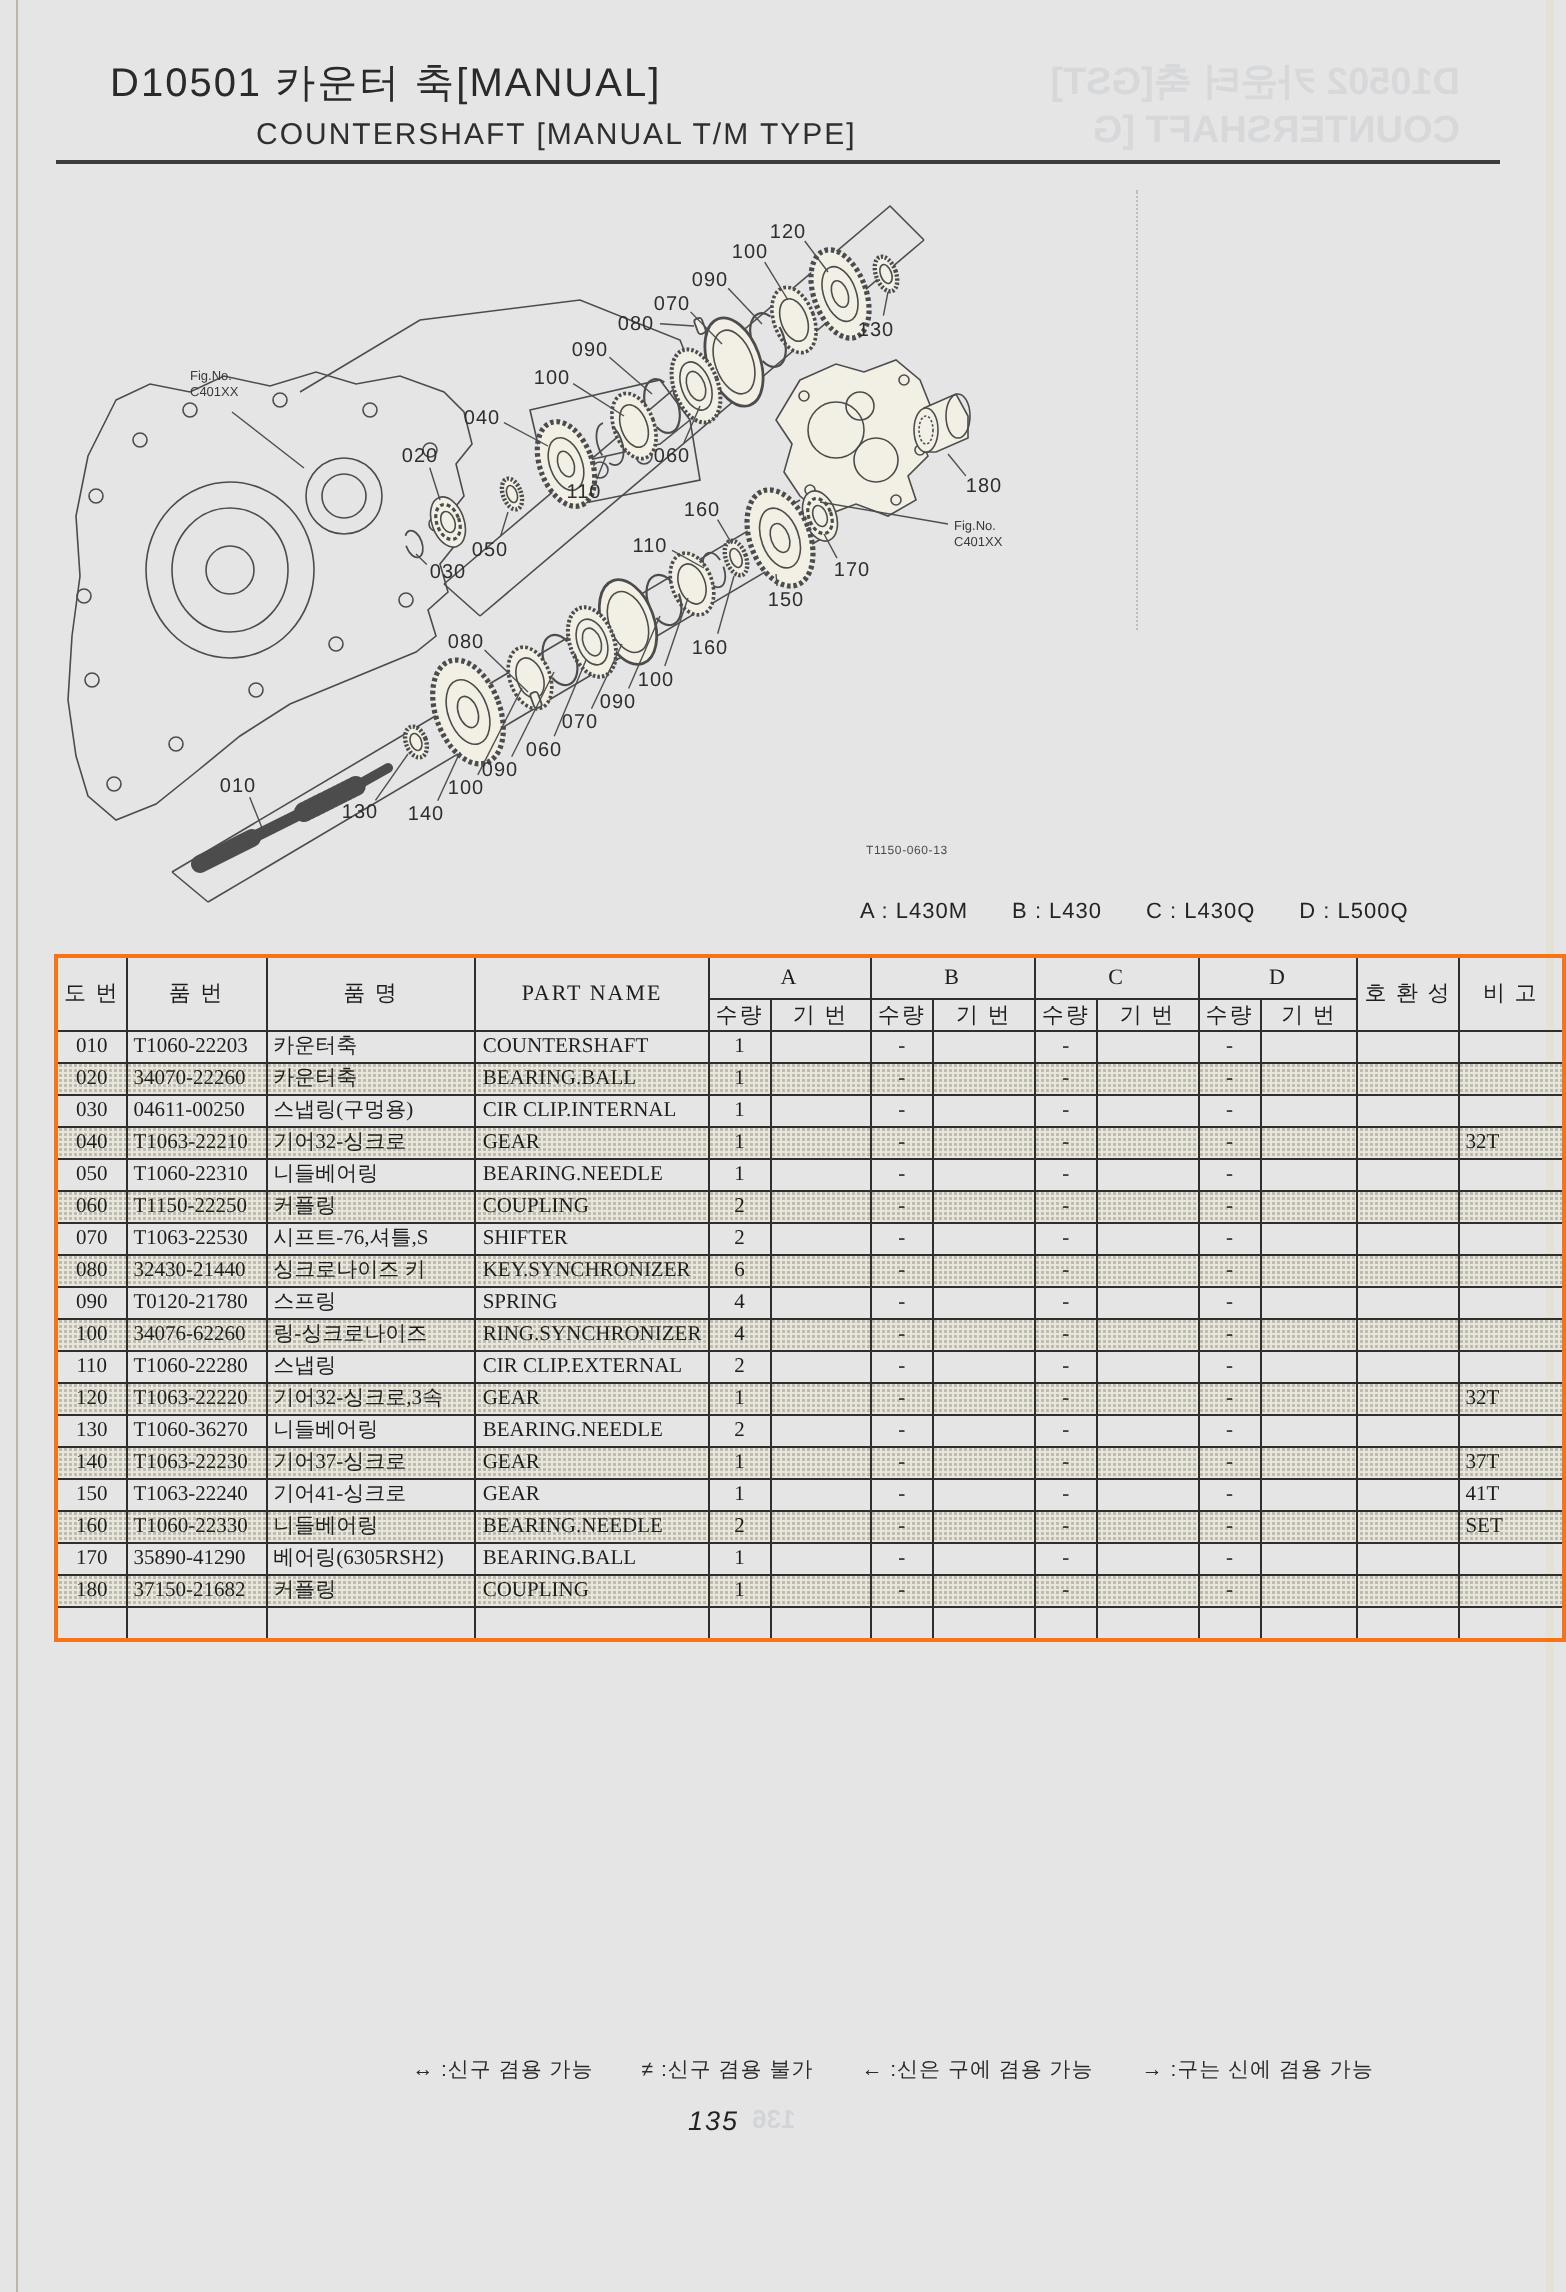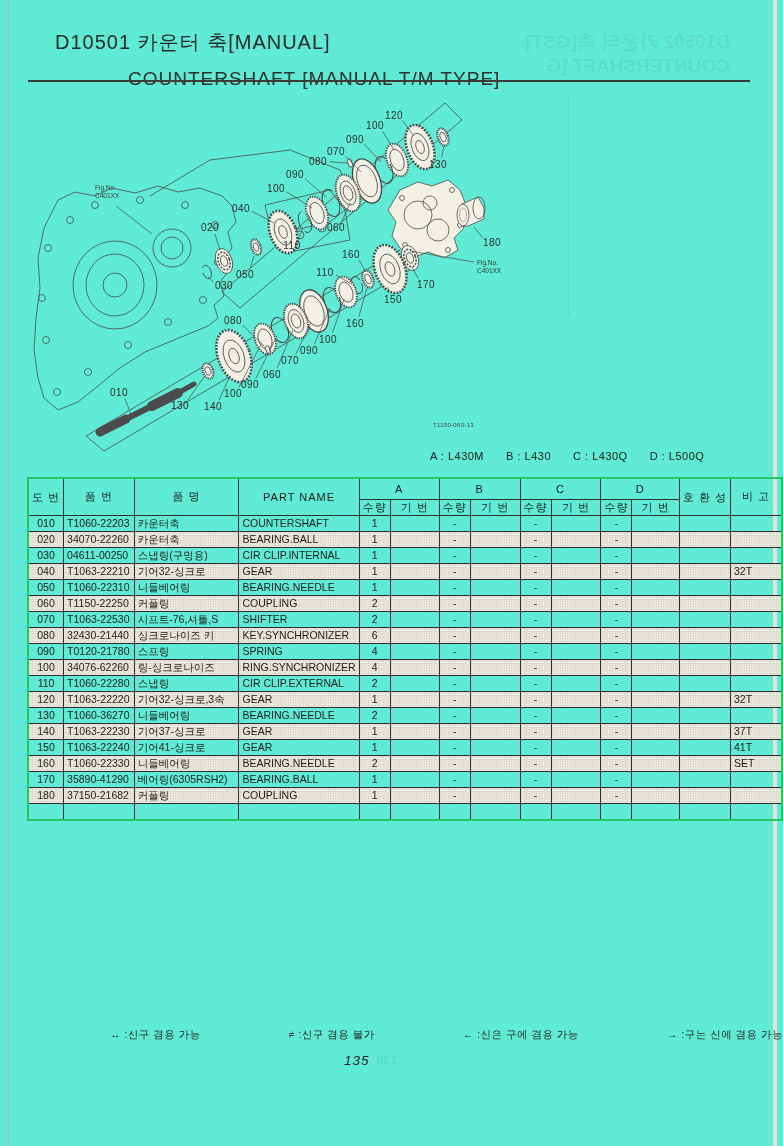--- a/index.html
+++ b/index.html
@@ -1,28 +1,28 @@
 <!DOCTYPE html>
 <html><head>
 <meta charset="utf-8">
 <style>
   html,body{margin:0;padding:0;background:#d8d6cb;}
   .page{
     position:relative;width:783px;height:1146px;overflow:hidden;
-    background:#5eead4;
+    background:#e5e5e5;
     font-family:"Liberation Sans","DejaVu Sans",sans-serif;
     color:#1f1f1f;
   }
   .scan-edge-left{position:absolute;left:8px;top:0;width:1px;height:1146px;background:#b9b7ab;}
   .scan-edge-right{position:absolute;right:6px;top:0;width:4px;height:1146px;background:#e4e2d6;}
 
   
   .title-block{position:absolute;left:55px;top:30px;line-height:24px;}
   .title-kr{font-size:20px;letter-spacing:1px;color:#2a2a2a;}
-  .title-en{font-size:19px;letter-spacing:1px;color:#2f2f2f;margin-left:73px;margin-top:13px;}
+  .title-en{font-size:15px;letter-spacing:1px;color:#2f2f2f;margin-left:73px;margin-top:2px;}
   .title-rule{position:absolute;left:28px;top:80px;width:722px;height:2px;background:#3c3c3c;}
 
   .bleed{position:absolute;opacity:0.10;transform:scaleX(-1);color:#5a6a85;font-weight:bold;pointer-events:none;}
   .bleed-title{left:440px;top:30px;font-size:19px;line-height:24px;text-align:left;width:290px;}
   .bleed-pageno{left:376px;top:1052px;font-size:13px;opacity:0.13;}
 
   
   .diagram{position:absolute;left:0;top:88px;width:560px;height:372px;}
   .diagram svg{width:100%;height:100%;}
   .scan-dotline{position:absolute;left:568px;top:95px;height:220px;width:0;border-left:1px dotted #8f8d82;opacity:0.45;}
@@ -49,24 +49,24 @@
   .stacked{white-space:pre-line;line-height:10px;font-size:10px;letter-spacing:0;}
   .parts-table tbody td{height:15px;line-height:15px;}
   .c{text-align:center;}
   .l{text-align:left;}
   .shaded td{
     background-color:#e8e6da;
     background-image:radial-gradient(#bdbbb0 0.7px, transparent 0.8px);
     background-size:2.5px 2.5px;
   }
   .filler td{height:209px;border-top:1px solid #2e2e2e;}
-  .parts-table{border:2px solid #22c55e;}
+  .parts-table{border:2px solid #f97316;font-family:Liberation Serif, serif;}
 
   
-  .compat-legend{position:absolute;left:0;top:1028px;width:783px;display:flex;justify-content:space-between;
+  .compat-legend{position:absolute;left:0;top:1028px;width:783px;display:flex;justify-content:center;
     gap:24px;font-size:10.5px;color:#2a2a2a;letter-spacing:0.5px;padding-left:110px;box-sizing:border-box;}
   .page-number{position:absolute;left:344px;top:1053px;font-size:13.5px;letter-spacing:1px;color:#222;font-style:italic;}
 </style>
 </head>
 <body>
 
 <div class="page">
   <div class="scan-edge-left"></div>
   <div class="scan-edge-right"></div>
 

